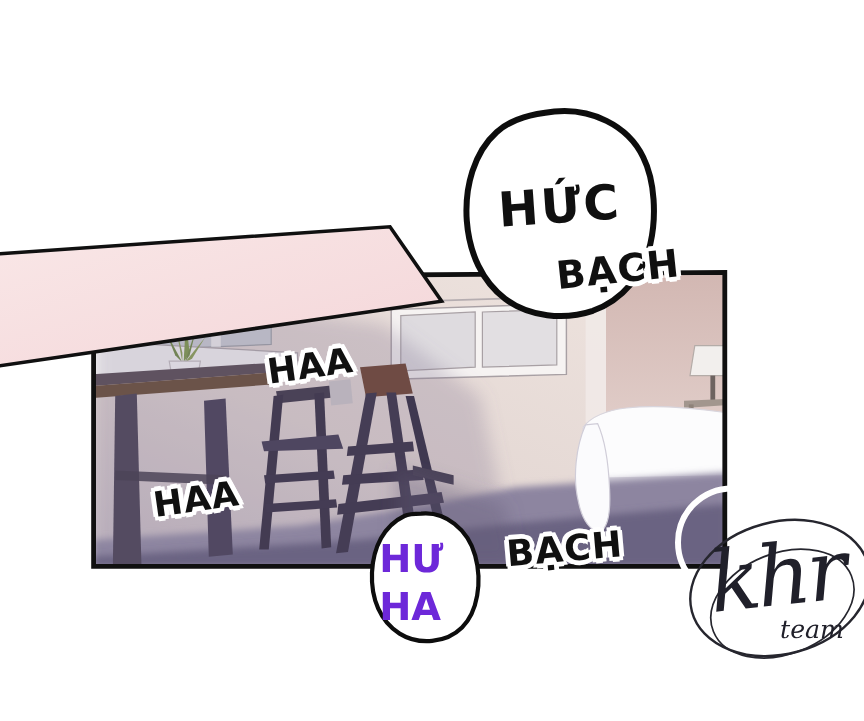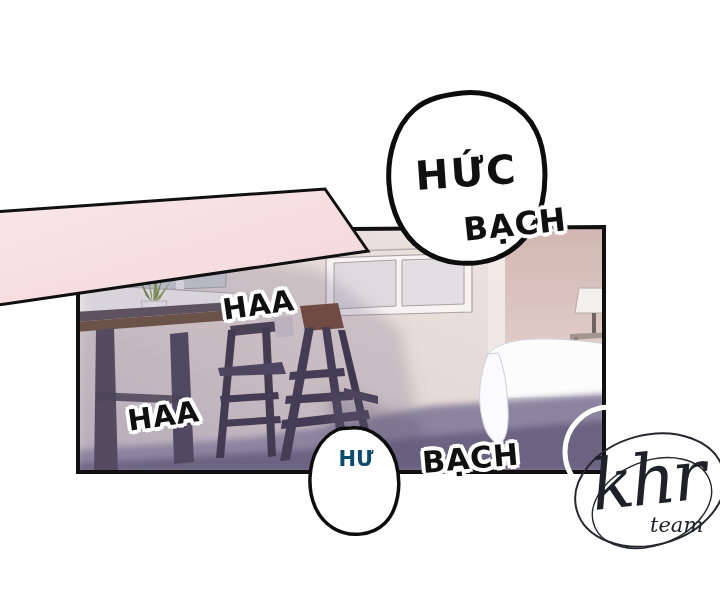--- a/index.html
+++ b/index.html
@@ -9,22 +9,22 @@
   .sfx{position:absolute;font-family:"DejaVu Sans",sans-serif;font-weight:800;color:#101010;
        letter-spacing:1px;line-height:1;transform-origin:0 0;white-space:nowrap;
        text-shadow:-3px -3px 0 #fff,3px -3px 0 #fff,-3px 3px 0 #fff,3px 3px 0 #fff,
                    -4px 0 0 #fff,4px 0 0 #fff,0 -4px 0 #fff,0 4px 0 #fff,
                    -2px 0 0 #fff,2px 0 0 #fff,0 2px 0 #fff,0 -2px 0 #fff;}
   .sfx-huc{left:414px;top:156px;font-size:40px;letter-spacing:2px;transform:rotate(-4deg);}
   .sfx-bach-top{left:462px;top:214px;font-size:32px;transform:rotate(-6deg);}
   .sfx-haa-top{left:221px;top:296px;font-size:29px;transform:rotate(-8deg);}
   .sfx-haa-bottom{left:126px;top:407px;font-size:29px;transform:rotate(-8deg);}
   .sfx-bach-bottom{left:421px;top:448px;font-size:30px;transform:rotate(-5deg);}
-  .bubble-text{position:absolute;left:316px;top:446px;width:80px;text-align:center;
-       font-size:21px;line-height:1.25;font-weight:800;color:#0c4a6e;
+  .bubble-text{position:absolute;left:316px;top:446px;width:80px;
+       font-size:32px;line-height:1.25;font-weight:800;color:#6d28d9;
        font-family:"DejaVu Sans",sans-serif;}
 </style>
 </head>
 <body>
 
 <div class="stage">
 
   <svg width="720" height="601" viewBox="0 0 720 601">
     <defs>
       <clipPath id="panelClip">
@@ -151,15 +151,16 @@
   </svg>
 
   <div class="sfx sfx-huc">HỨC</div>
   <div class="sfx sfx-bach-top">BẠCH</div>
   <div class="sfx sfx-haa-top">HAA</div>
   <div class="sfx sfx-haa-bottom">HAA</div>
   <div class="sfx sfx-bach-bottom">BẠCH</div>
 
   <div class="bubble-text">
     <div>HƯ</div>
+    <div>HA</div>
   </div>
 
 </div>
 
 </body></html>

